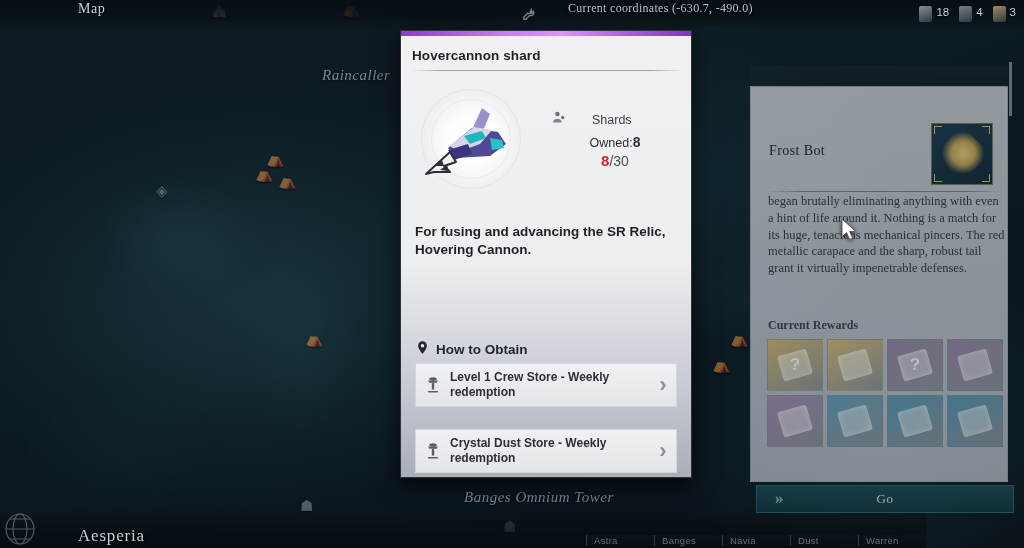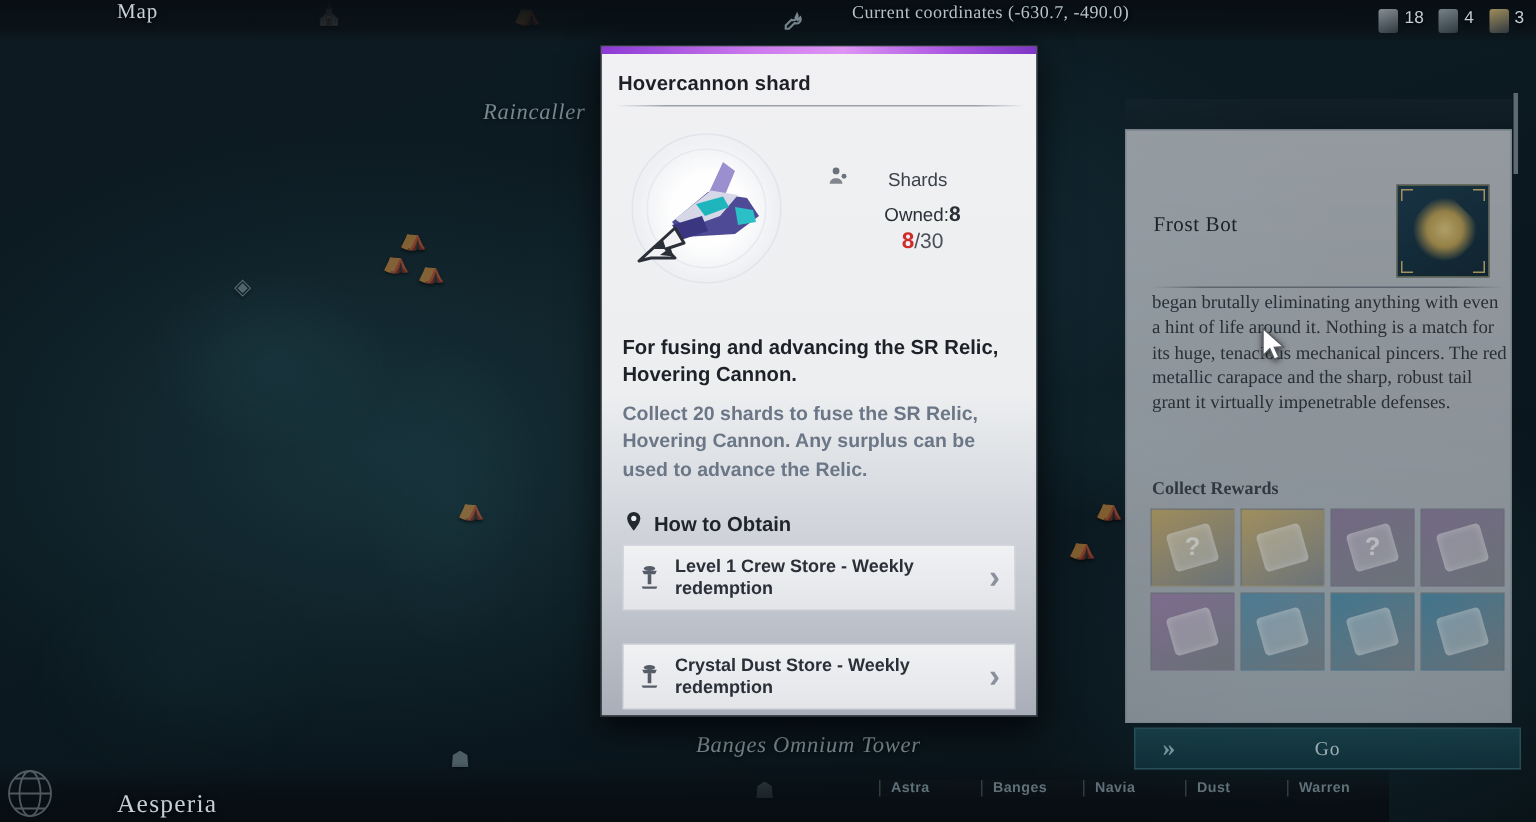--- a/index.html
+++ b/index.html
@@ -108,21 +108,21 @@
     letter-spacing: .8px;
     text-shadow: 0 1px 4px #000;
   }
   .compass {
     position: absolute; left: 4px; bottom: 1px;
     width: 40px; height: 36px;
     opacity: .45;
   }
   .region-tabs {
     position: absolute; right: 0; bottom: 2px;
-    display: flex; height: 26px; align-items: flex-start; font-weight: bold;
+    display: flex; height: 26px; align-items: flex-end;
   }
   .region-tab {
     width: 68px;
     display: flex; align-items: center;
     padding-left: 7px;
     border-left: 1px solid rgba(120,140,150,.35);
     color: #5f7078; font-size: 9.5px;
     letter-spacing: .3px;
     background: linear-gradient(180deg, rgba(14,22,28,.55), rgba(10,16,21,.75));
   }
@@ -428,21 +428,20 @@
       <span class="shards-lbl">Shards</span>
     </div>
     <div class="owned-line">
       <span>Owned:</span><b>8</b>
     </div>
     <div class="ratio-line">
       <span class="ratio-have">8</span><span class="ratio-need">/30</span>
     </div>
 
     <div class="desc-main">For fusing and advancing the SR Relic, Hovering Cannon.</div>
-    <div class="desc-sub">Collect 20 shards to fuse the SR Relic, Hovering Cannon. Any surplus can be used to advance the Relic.</div>
 
     <div class="obtain-hdr">
       <span>
         <svg width="15" height="17" viewBox="0 0 24 24" fill="#24282f">
           <path d="M12 2a7 7 0 0 0-7 7c0 5 7 13 7 13s7-8 7-13a7 7 0 0 0-7-7z"></path>
           <circle cx="12" cy="9" r="2.8" fill="#eceef0"></circle>
         </svg>
       </span>
       <span>How to Obtain</span>
     </div>
@@ -482,21 +481,21 @@
       <div class="rp-title">Frost Bot</div>
       <div class="rp-thumb">
         <div class="rp-thumb-art"></div>
         <div class="corner c-tl"></div>
           <div class="corner c-tr"></div>
         <div class="corner c-bl"></div>
           <div class="corner c-br"></div>
       </div>
       <div class="rp-sep"></div>
       <div class="rp-desc">began brutally eliminating anything with even a hint of life around it. Nothing is a match for its huge, tenacious mechanical pincers. The red metallic carapace and the sharp, robust tail grant it virtually impenetrable defenses.</div>
-      <div class="rp-rewards-lbl">Collect Rewards</div>
+      <div class="rp-rewards-lbl">Current Rewards</div>
       <div class="rp-grid" id="rewards-grid">
           <div class="rw-tile" style="background: linear-gradient(150deg, rgb(194, 168, 106), rgba(0, 0, 0, 0.22));">
             <div class="rw-art"></div>
             <div class="rw-q">?</div>
           </div>
           <div class="rw-tile" style="background: linear-gradient(150deg, rgb(196, 171, 109), rgba(0, 0, 0, 0.22));">
             <div class="rw-art"></div>
           </div>
           <div class="rw-tile" style="background: linear-gradient(150deg, rgb(140, 122, 154), rgba(0, 0, 0, 0.22));">
             <div class="rw-art"></div>

